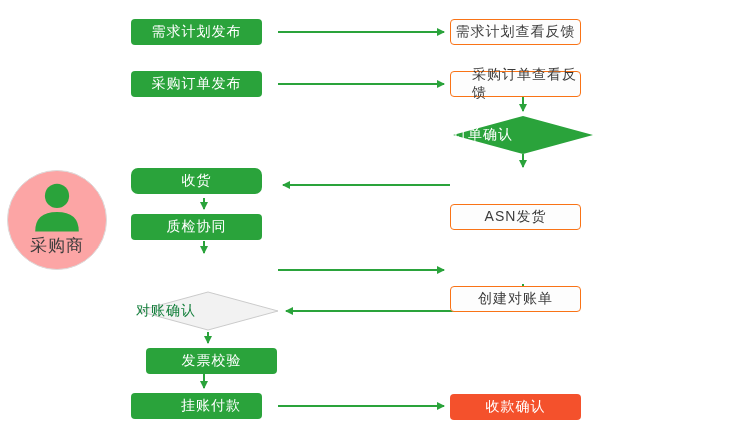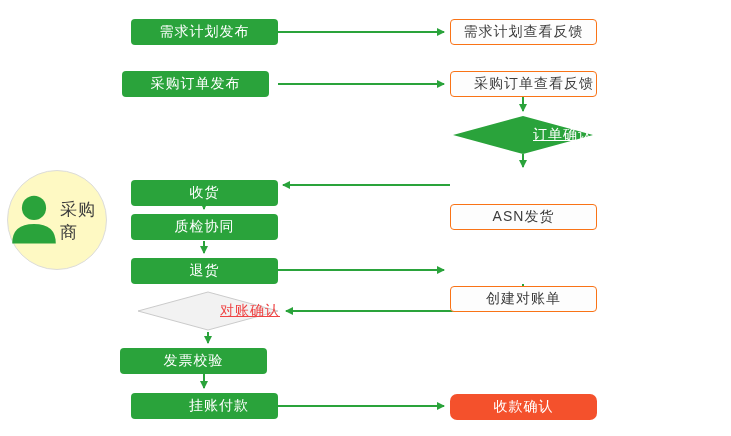--- a/index.html
+++ b/index.html
@@ -1,48 +1,48 @@
 <!DOCTYPE html>
 <html><head>
 <meta charset="utf-8">
 <style>
   html,body{margin:0;padding:0;background:#ffffff;}
   body{font-family:"Liberation Sans","DejaVu Sans",sans-serif;}
   .stage{position:relative;width:731px;height:436px;background:#ffffff;overflow:hidden;}
   .wires{position:absolute;left:0;top:0;width:731px;height:436px;pointer-events:none;}
 
-  .node{position:absolute;width:147px;height:26px;box-sizing:border-box;
+  .node{position:absolute;width:131px;height:26px;box-sizing:border-box;
         display:flex;align-items:center;justify-content:center;
         font-size:14px;border-radius:4px;letter-spacing:1px;}
   .node.green{background:#2aa33b;color:#ffffff;}
   .node.outline{background:#fdfdfd;border:1px solid #f97316;color:#3c3c3c;}
-  .node.red{background:#f4512c;color:#ffffff;border-radius:7px;}
+  .node.red{background:#f4512c;color:#ffffff;}
 
   .pos-demand-publish{left:131px;top:19px;}
   .pos-demand-feedback{left:450px;top:19px;}
-  .pos-po-publish{left:122px;top:71px;}
+  .pos-po-publish{left:131px;top:71px;}
   .pos-po-feedback{left:450px;top:71px;padding-left:21px;}
-  .pos-receive{left:131px;top:180px;}
+  .pos-receive{left:131px;top:168px;border-radius:7px;}
   .pos-asn{left:450px;top:172px;margin-top:32px;}
   .pos-quality{left:131px;top:214px;font-family:Liberation Mono, monospace;}
   .pos-return{left:131px;top:258px;}
   .pos-statement{left:450px;top:258px;margin-top:28px;}
-  .pos-invoice{left:120px;top:348px;}
+  .pos-invoice{left:146px;top:348px;}
   .pos-payment{left:131px;top:393px;padding-left:29px;}
   .pos-payment-confirm{left:450px;top:394px;}
 
-  .diamond{position:absolute;display:flex;align-items:center;justify-content:flex-end;text-decoration:underline;}
+  .diamond{position:absolute;display:flex;align-items:center;justify-content:flex-start;}
   .diamond svg{position:absolute;left:0;top:0;}
   .diamond .dlabel{position:relative;font-size:14px;letter-spacing:1px;}
   .pos-order-confirm{left:453px;top:116px;width:140px;height:38px;color:#ffffff;}
-  .pos-statement-confirm{left:136px;top:291px;width:144px;height:40px;color:#ef4444;}
+  .pos-statement-confirm{left:136px;top:291px;width:144px;height:40px;color:#15803d;}
 
   .actor{position:absolute;width:100px;height:100px;border-radius:50%;
-         background:#fef9c3;border:1px solid #dcdcdc;box-sizing:border-box;
-         display:flex;align-items:center;justify-content:center;}
+         background:#fca5a5;border:1px solid #dcdcdc;box-sizing:border-box;
+         display:flex;flex-direction:column;align-items:center;justify-content:center;}
   .actor .alabel{font-size:17px;color:#3c3c3c;margin-top:1px;letter-spacing:1px;}
   .pos-buyer{left:7px;top:170px;}
   .pos-supplier{left:627px;top:170px;}
   .aicon{display:block;line-height:0;}
 </style>
 </head>
 <body>
 
 <div class="stage">
 
@@ -80,21 +80,20 @@
   <div class="node green pos-demand-publish">需求计划发布</div>
   <div class="node outline pos-demand-feedback">需求计划查看反馈</div>
 
   <div class="node green pos-po-publish">采购订单发布</div>
   <div class="node outline pos-po-feedback">采购订单查看反馈</div>
 
   <div class="node green pos-receive">收货</div>
   <div class="node outline pos-asn">ASN发货</div>
 
   <div class="node green pos-quality">质检协同</div>
-  <div class="node green pos-return">退货</div>
   <div class="node outline pos-statement">创建对账单</div>
 
   <div class="node green pos-invoice">发票校验</div>
   <div class="node green pos-payment">挂账付款</div>
   <div class="node red pos-payment-confirm">收款确认</div>
 
   <div class="diamond pos-order-confirm">
     <svg width="140" height="38" viewBox="0 0 140 38">
       <polygon points="70,0 140,19 70,38 0,19" fill="#2aa33b"></polygon>
     </svg>

